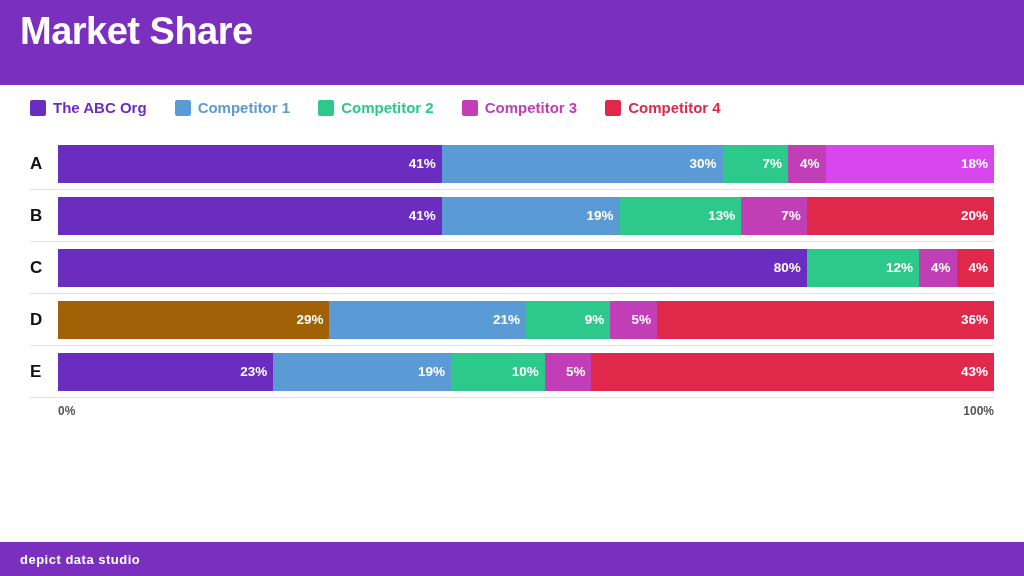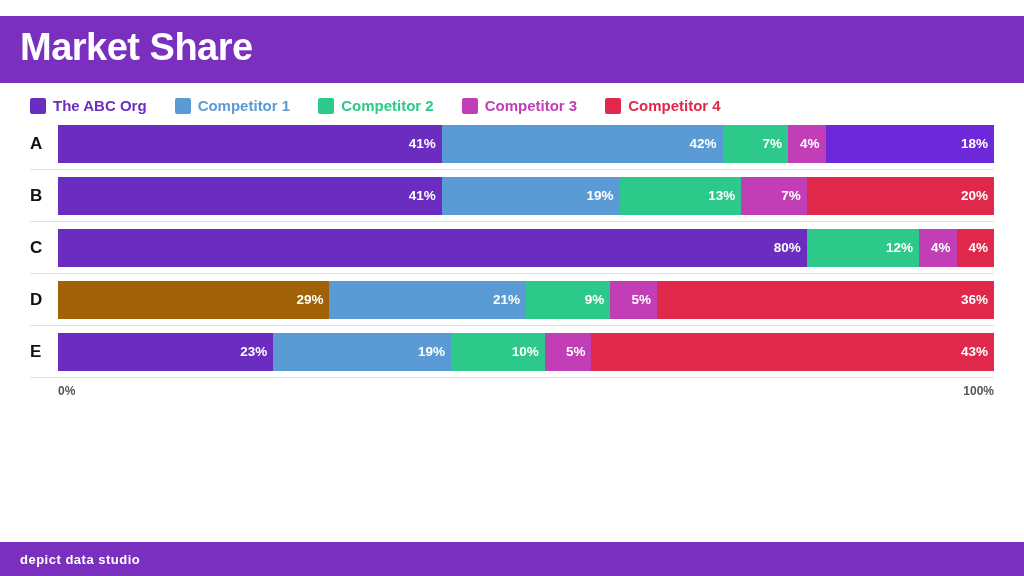--- a/index.html
+++ b/index.html
@@ -6,40 +6,39 @@
     body {
       font-family: 'Arial Black', Arial, sans-serif;
       background: #fff;
       width: 1024px;
       height: 576px;
       overflow: hidden;
     }
 
     .header {
       background: #7B2FBE;
-      padding: 10px 20px 14px 20px;
-      margin-top: 16px;
+      padding: 10px 20px 32px 20px;
     }
     .header h1 {
       color: #fff;
       font-size: 38px;
       font-weight: 900;
       letter-spacing: -0.5px;
     }
 
     .main-content {
       background: #fff;
       padding: 14px 30px 0 30px;
     }
 
     .legend {
       display: flex;
       align-items: center;
       gap: 28px;
-      margin-bottom: 4px;
+      margin-bottom: 22px;
       flex-wrap: wrap;
     }
     .legend-item {
       display: flex;
       align-items: center;
       gap: 7px;
     }
     .legend-swatch {
       width: 16px;
       height: 16px;
@@ -151,24 +150,24 @@
       <div class="legend-item">
     <span class="legend-swatch" style="background:#E0294A;"></span>
     <span class="legend-label" style="color:#E0294A;">Competitor 4</span>
   </div>
     </div>
   <div class="chart-area" id="chart-container">
       <div class="chart-row">
         <div class="row-label">A</div>
         <div class="bar-container">
           <div class="bar-segment" style="width: 41%; background: rgb(107, 45, 191);">41%</div>
-          <div class="bar-segment" style="width: 30%; background: rgb(91, 155, 213);">42%</div>
+          <div class="bar-segment" style="width: 30%; background: rgb(91, 155, 213);">30%</div>
           <div class="bar-segment" style="width: 7%; background: rgb(45, 201, 138);">7%</div>
           <div class="bar-segment" style="width: 4%; background: rgb(194, 62, 183);">4%</div>
-          <div class="bar-segment" style="width: 18%; background: #6d28d9; padding-left: 28px;">18%</div>
+          <div class="bar-segment" style="width: 18%; background: #d946ef; padding-left: 28px;">18%</div>
         </div>
       </div>
       <div class="chart-row">
         <div class="row-label">B</div>
         <div class="bar-container">
           <div class="bar-segment" style="width: 41%; background: rgb(107, 45, 191);">41%</div>
           <div class="bar-segment" style="width: 19%; background: rgb(91, 155, 213);">19%</div>
           <div class="bar-segment" style="width: 13%; background: rgb(45, 201, 138); padding-left: 20px;">13%</div>
           <div class="bar-segment" style="width: 7%; background: rgb(194, 62, 183);">7%</div>
           <div class="bar-segment" style="width: 20%; background: rgb(224, 41, 74);">20%</div>

